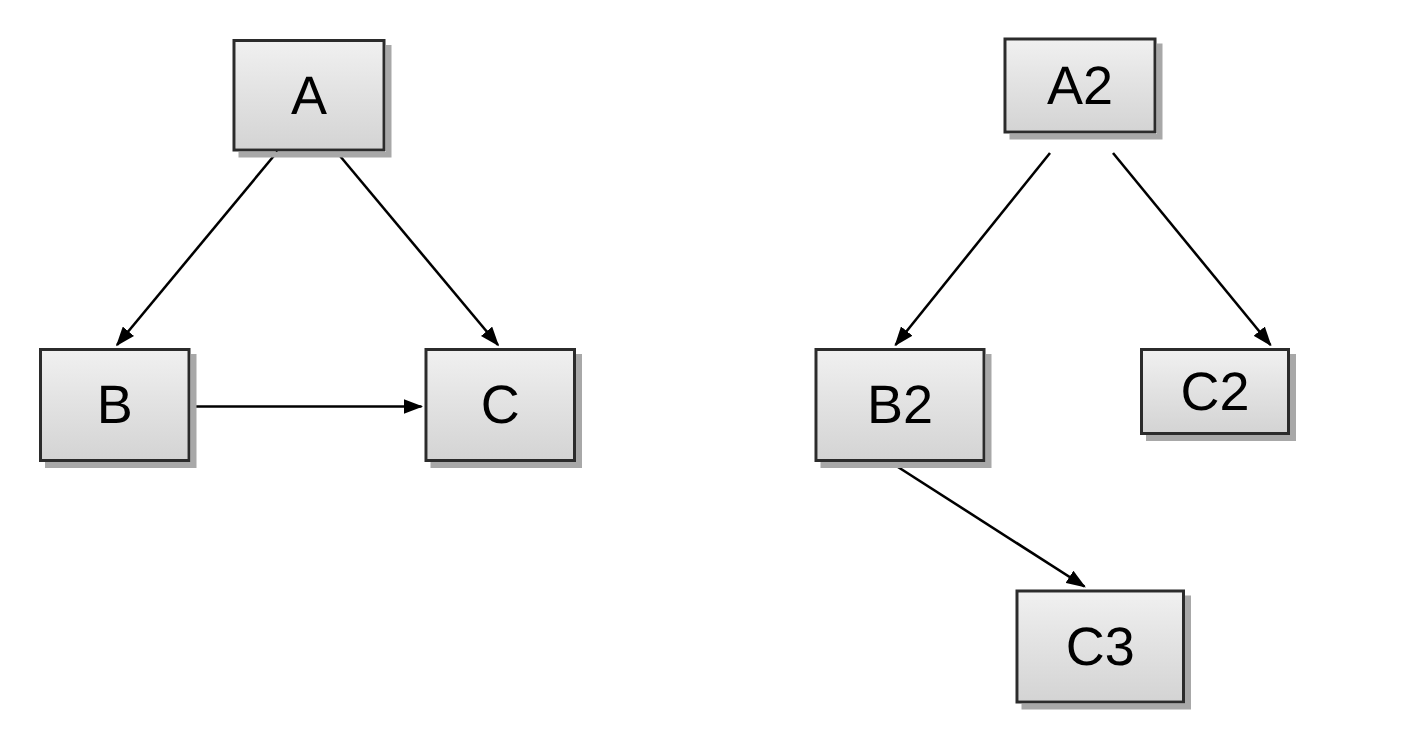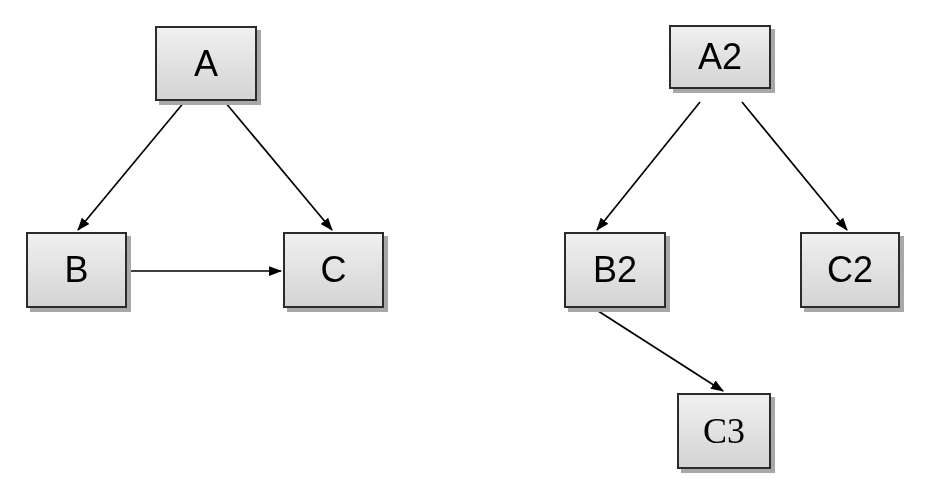--- a/index.html
+++ b/index.html
@@ -69,23 +69,23 @@
       </div>
       <div class="node" style="left: 26px; top: 232px; width: 101px; height: 76px;">
         <span class="node-label">B</span>
       </div>
       <div class="node" style="left: 283px; top: 232px; width: 101px; height: 76px;">
         <span class="node-label">C</span>
       </div>
       <div class="node" style="left: 669px; top: 25px; width: 102px; height: 64px;">
         <span class="node-label">A2</span>
       </div>
-      <div class="node" style="left: 564px; top: 232px; width: 102px; height: 76px; align-items: center;">
+      <div class="node" style="left: 543px; top: 232px; width: 114px; height: 76px; align-items: center;">
         <span class="node-label">B2</span>
       </div>
-      <div class="node" style="left: 800px; top: 232px; width: 100px; height: 76px;">
+      <div class="node" style="left: 760px; top: 232px; width: 100px; height: 58px;">
         <span class="node-label">C2</span>
       </div>
-      <div class="node" style="left: 677px; top: 393px; width: 94px; height: 76px; font-family: Liberation Serif, serif;">
+      <div class="node" style="left: 677px; top: 393px; width: 113px; height: 76px;">
         <span class="node-label">C3</span>
       </div>
     </div>
 </div>
 
 </body></html>

